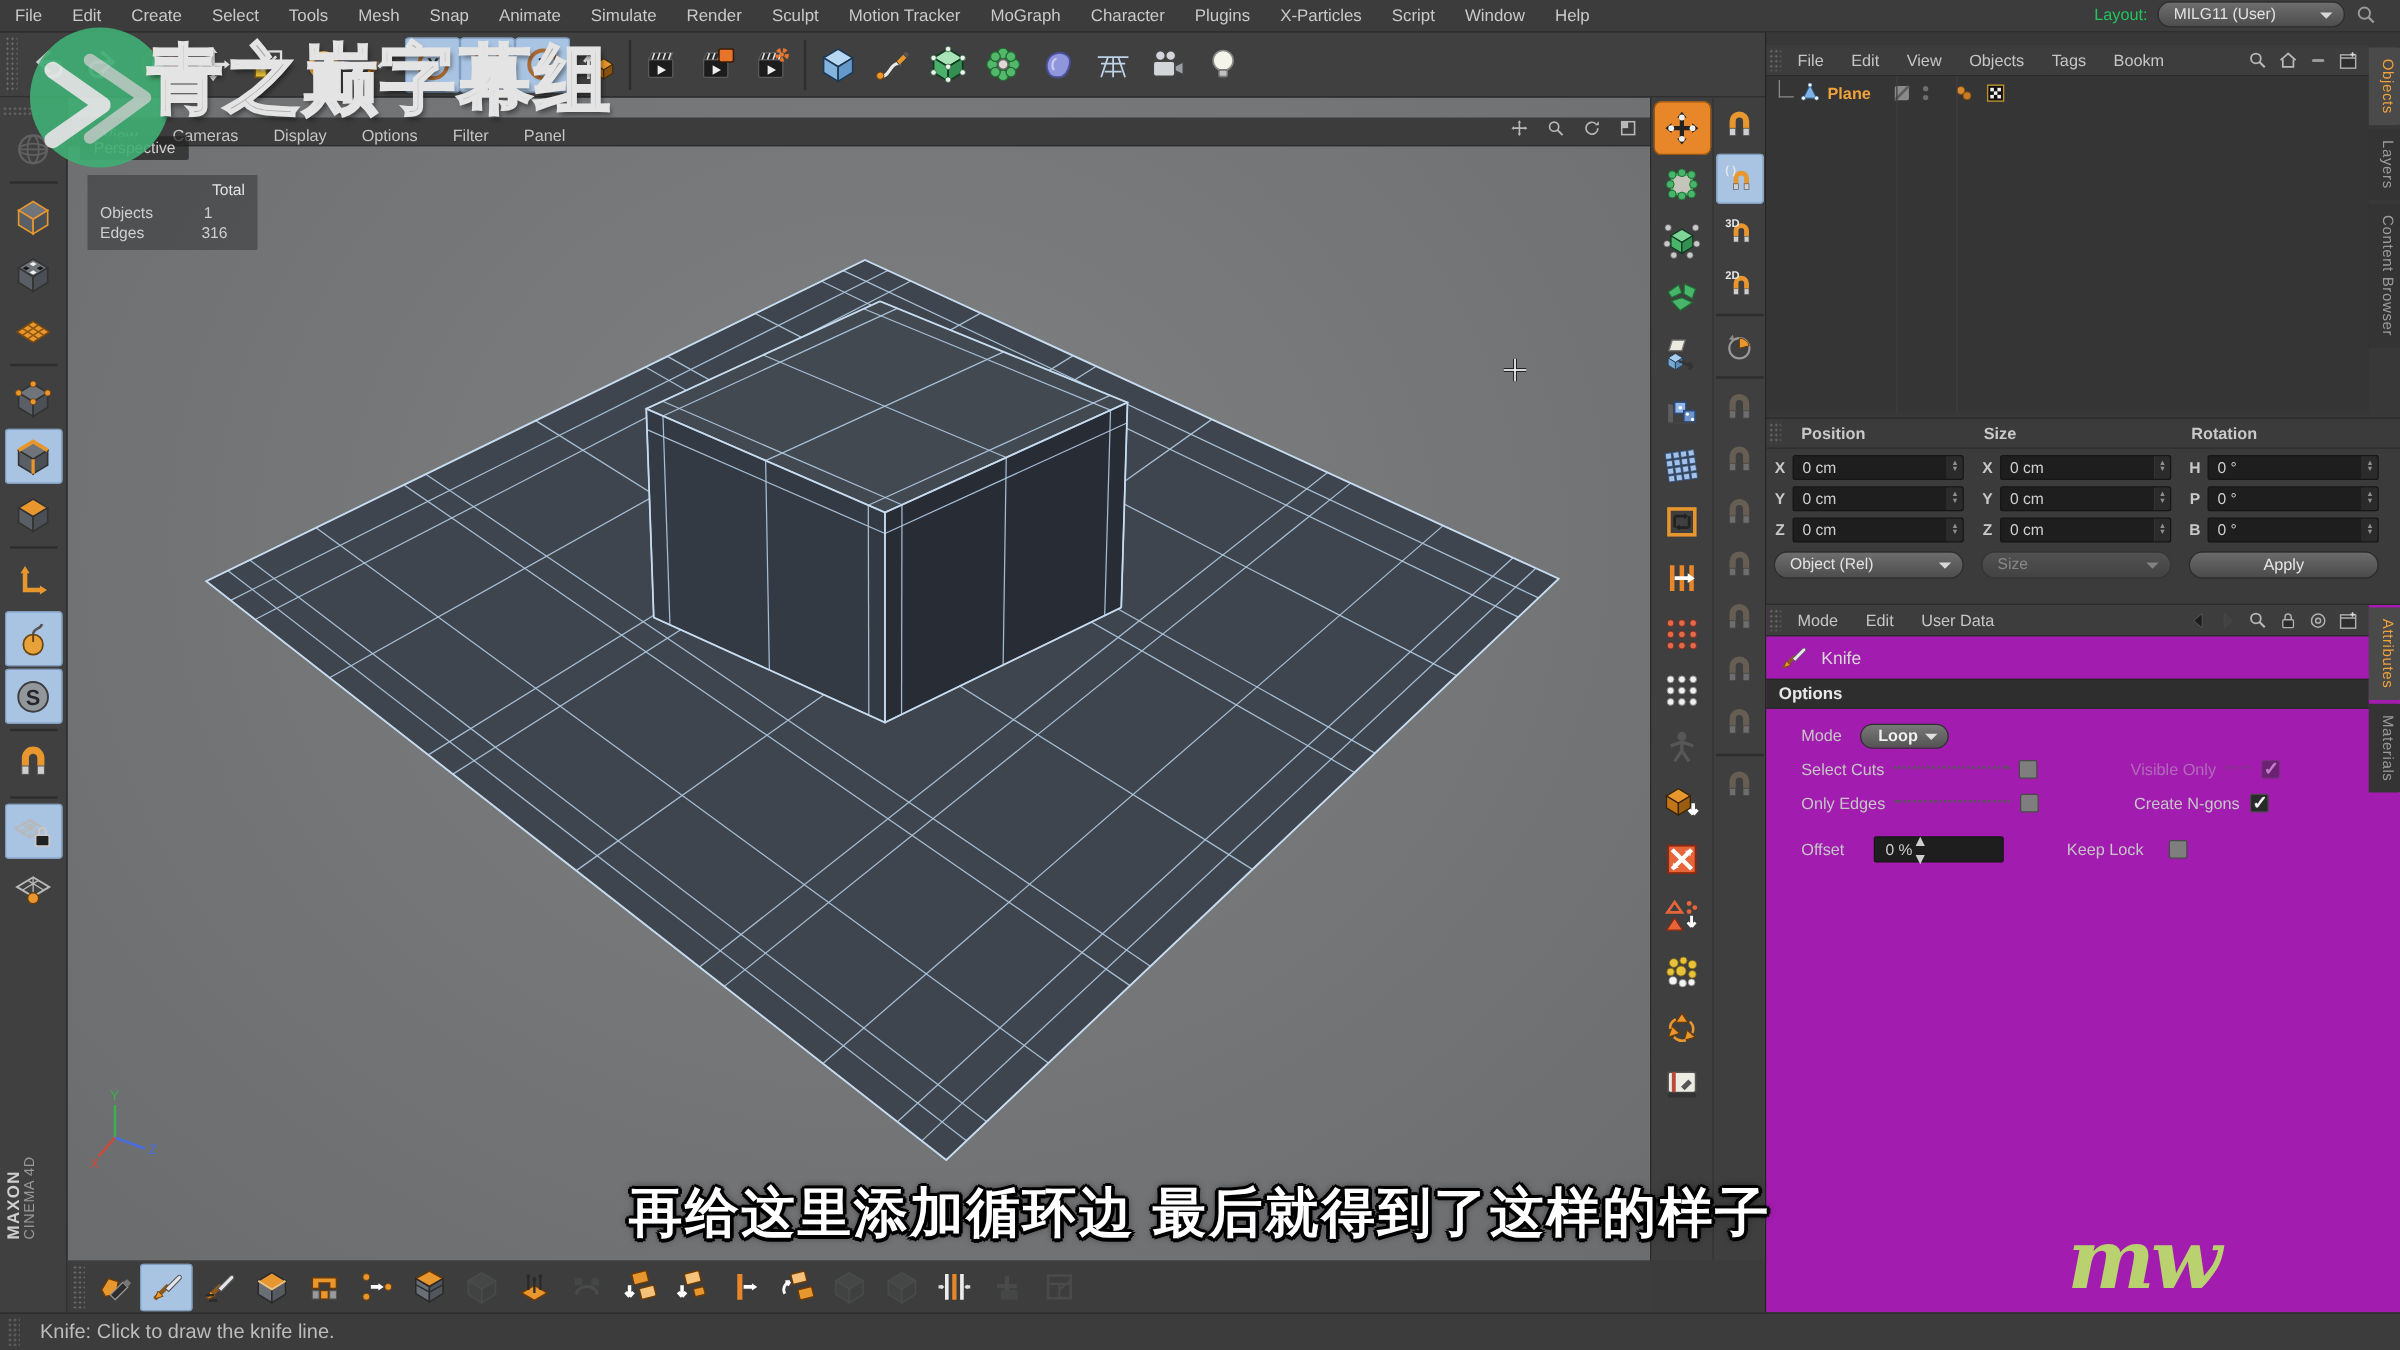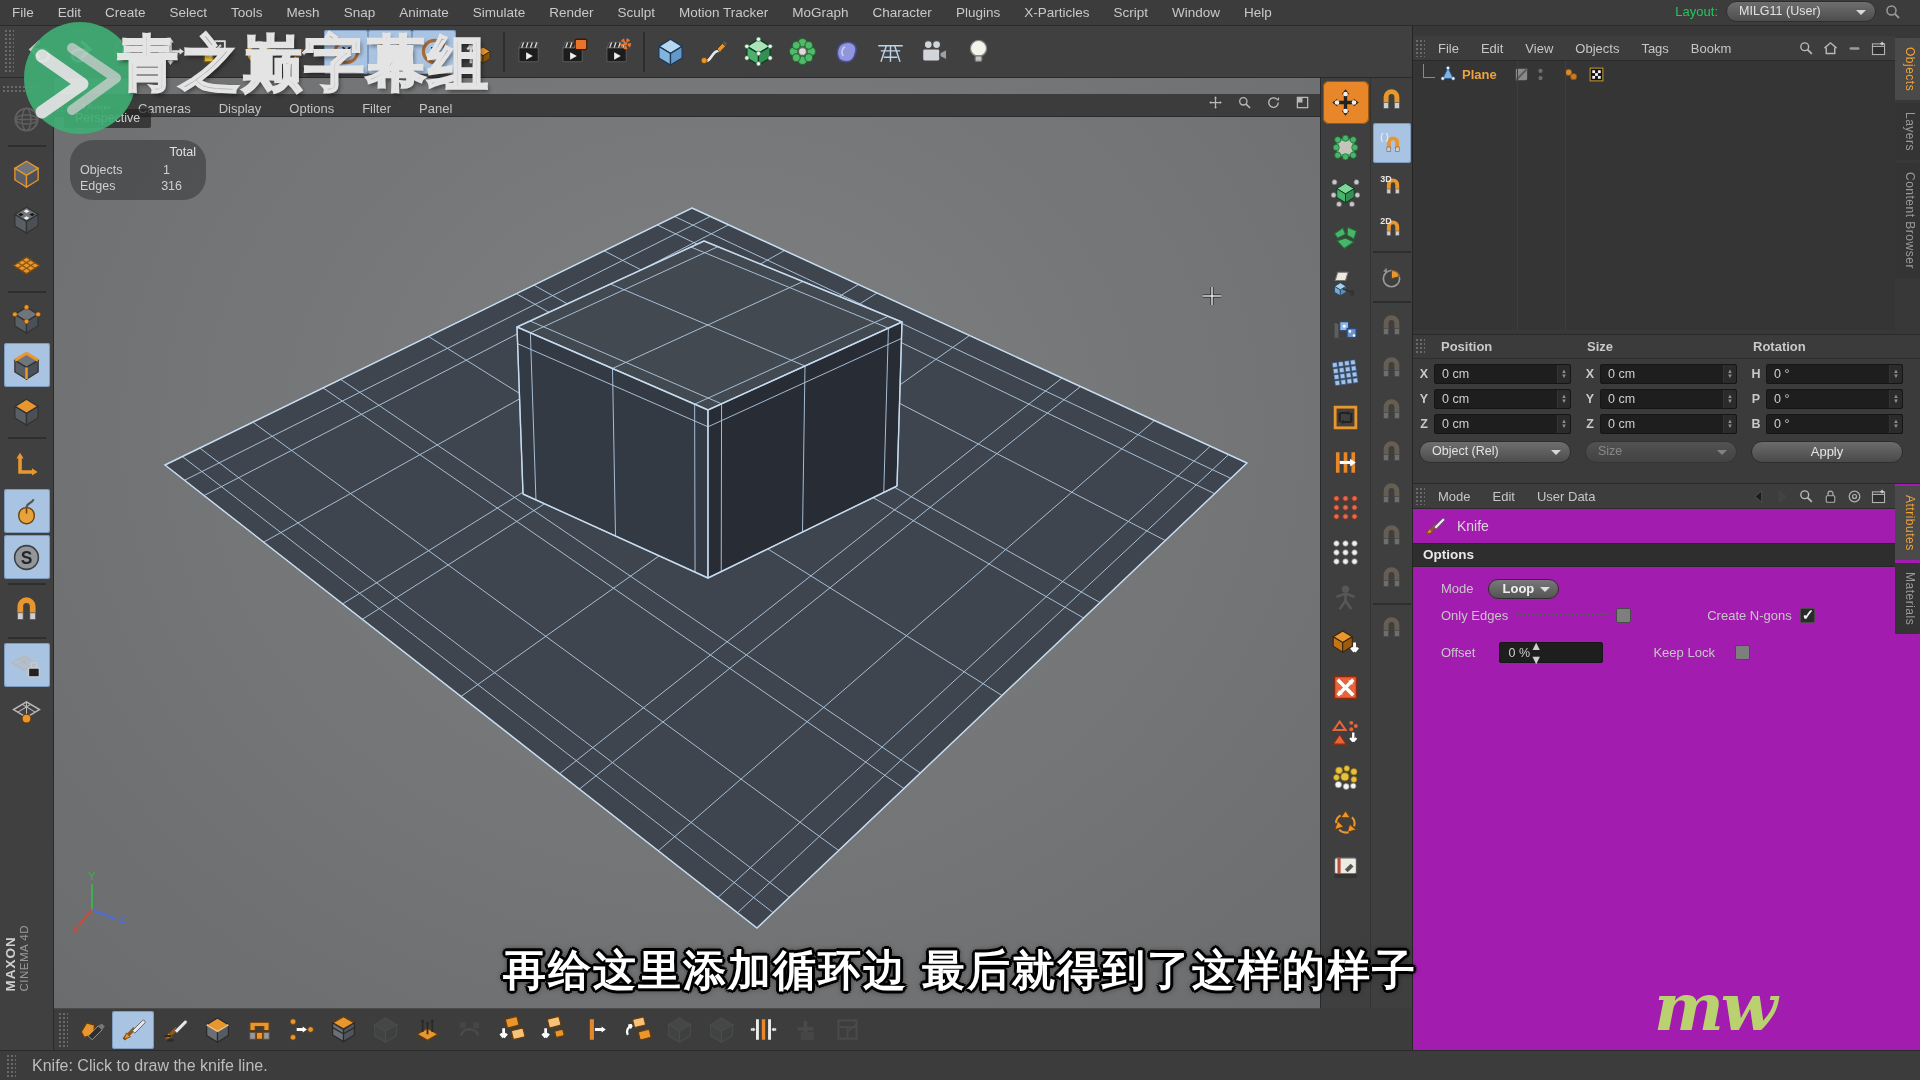--- a/index.html
+++ b/index.html
@@ -47,21 +47,21 @@
     background:radial-gradient(ellipse at 52% 38%, #7e8082 0%, #737577 55%, #6a6c6e 100%); z-index:1; }
   #vp-menu { position:absolute; left:0; top:16px; width:100%; height:23px; background:#3c3c3c;
     border-bottom:1px solid #2c2c2c; display:flex; align-items:flex-end; }
   #vp-menu .menu-item { color:#c4c4c4; font-size:13px; padding:0 14px; }
   #vp-corner { position:absolute; right:6px; top:1px; display:flex; gap:10px; }
   #vp-corner span { width:19px; height:19px; display:block; }
   #vp-corner svg { width:19px; height:19px; }
   #vp-label { position:absolute; left:10px; top:31px; background:rgba(35,35,35,.72);
     color:#cfcfcf; font-size:12.5px; padding:2px 11px 3px; border-radius:2px; }
   #vp-hud { position:absolute; left:16px; top:62px; width:136px; background:rgba(25,25,25,.38);
-    color:#d8d8d8; font-size:12.5px; padding:5px 10px 7px;border-radius:23px; }
+    color:#d8d8d8; font-size:12.5px; padding:5px 10px 7px; }
   #vp-hud .hud-total { text-align:right; margin-bottom:4px; color:#e2e2e2; }
   #vp-hud .hud-row { display:flex; justify-content:space-between; margin-top:2px; color:#cfcfcf; }
   #vp-hud .hud-row b { font-weight:normal; margin-right:18px; }
   #scene { position:absolute; left:0; top:0; }
 
   
   #right-rail { left:1320px; top:78px; width:92px; height:930px; background:#3f3f3f;
     border-left:1px solid #2a2a2a; display:flex; z-index:4; }
   #rail-a { width:50px; display:flex; flex-direction:column; align-items:center; padding-top:2px; }
   #rail-a .icon-btn { width:46px; height:43px; margin:1px 0; }
@@ -1188,20 +1188,30 @@
             </svg>
           </span>
         <span class="tname">Knife</span>
       </div>
       <div class="sect-head">Options</div>
       <div class="arow" style="margin-top:8px;">
         <span style="margin-right:14px;">Mode</span>
         <span class="loop-dd">Loop</span>
       </div>
       <div class="arow">
+        <span>Select Cuts</span>
+        <span class="leader"></span>
+        <span class="chk"></span>
+        <span class="dimgrp" style="margin-left:74px;">
+          <span>Visible Only</span>
+          <span class="leader short"></span>
+          <span class="chk on"></span>
+        </span>
+      </div>
+      <div class="arow">
         <span>Only Edges</span>
         <span class="leader"></span>
         <span class="chk"></span>
         <span style="display:flex;align-items:center;margin-left:76px;">
           <span style="margin-right:8px;">Create N-gons</span>
           <span class="chk on"></span>
         </span>
       </div>
       <div class="arow" style="margin-top:10px;gap:12px;">
         <span style="margin-right:12px;">Offset</span>

